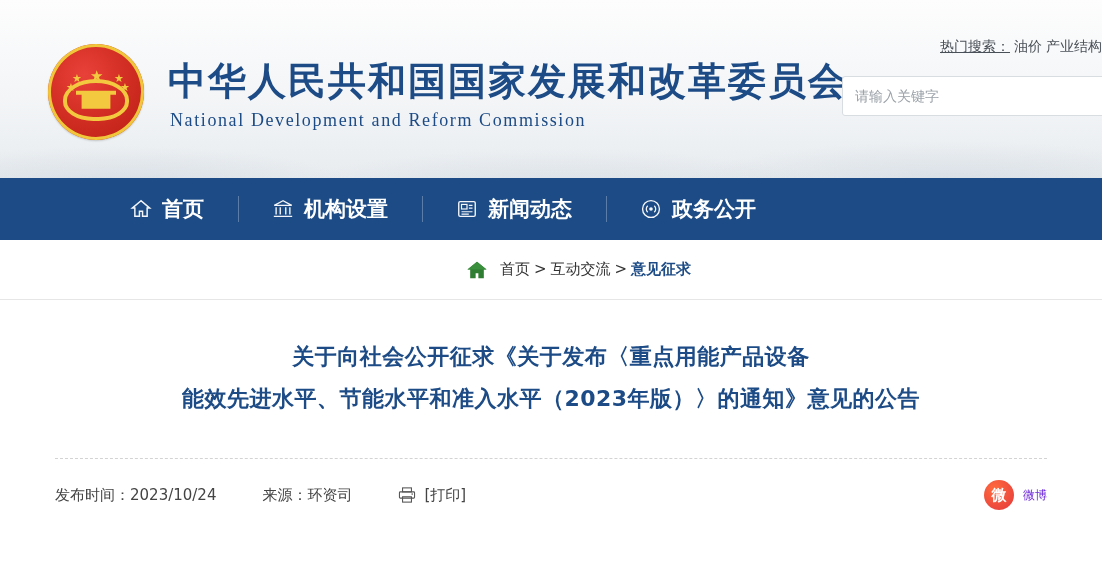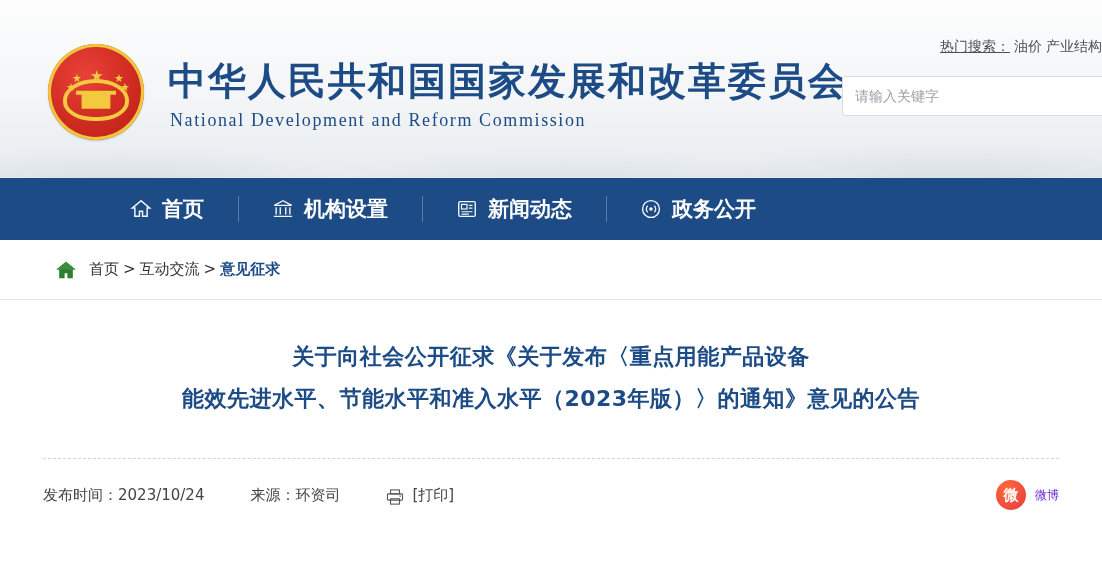--- a/index.html
+++ b/index.html
@@ -102,36 +102,36 @@
   }
   .nav-item + .nav-item::before {
     content: ""; position: absolute; left: 0; top: 18px;
     width: 1px; height: 26px; background: rgba(255,255,255,.28);
   }
   .nav-icon { width: 22px; height: 22px; opacity: .95; display: block; }
 
   
   .crumb-wrap {
     height: 60px; border-bottom: 1px solid #e6e6e6;
-    display: flex; align-items: center; padding-left: 55px;
+    display: flex; align-items: center; padding-left: 55px; justify-content: center;
   }
   .crumb-home {
     width: 22px; height: 20px; margin-right: 12px; display: block;
   }
   .crumb {
     font-size: 15px; color: #333;
     font-family: "DejaVu Sans", "Liberation Sans", sans-serif;
   }
   .crumb a { color: #333; text-decoration: none; }
   .crumb .sep { margin: 0 4px; color: #333; }
   .crumb .current { color: #1c4b85; font-weight: bold; }
 
   
   .article {
-    padding: 0 43px;
+    padding: 0 55px;
   }
   .art-title {
     margin-top: 36px;
     text-align: center;
     color: #1c4b85;
     font-size: 22px;
     font-weight: bold;
     line-height: 42px;
     letter-spacing: .5px;
     font-family: "DejaVu Sans", "Liberation Sans", sans-serif;
@@ -141,21 +141,21 @@
     border-top: 1px dashed #d3d3d3;
   }
   .meta-row {
     height: 72px;
     display: flex; align-items: center;
     font-size: 15px; color: #444;
     font-family: "DejaVu Sans", "Liberation Sans", sans-serif;
   }
   .meta-item { margin-right: 46px; white-space: nowrap; }
   .print-link {
-    display: flex; align-items: flex-end; gap: 8px;
+    display: flex; align-items: center; gap: 8px;
     color: #444; text-decoration: none; cursor: pointer;
   }
   .printer-icon { width: 18px; height: 16px; display: block; }
   .share-area {
     margin-left: auto; display: flex; align-items: center; gap: 9px;
   }
   .weibo-icon {
     width: 30px; height: 30px; border-radius: 50%;
     background: radial-gradient(circle at 35% 30%, #ff6a3d, #e4393c);
     display: flex; align-items: center; justify-content: center;

